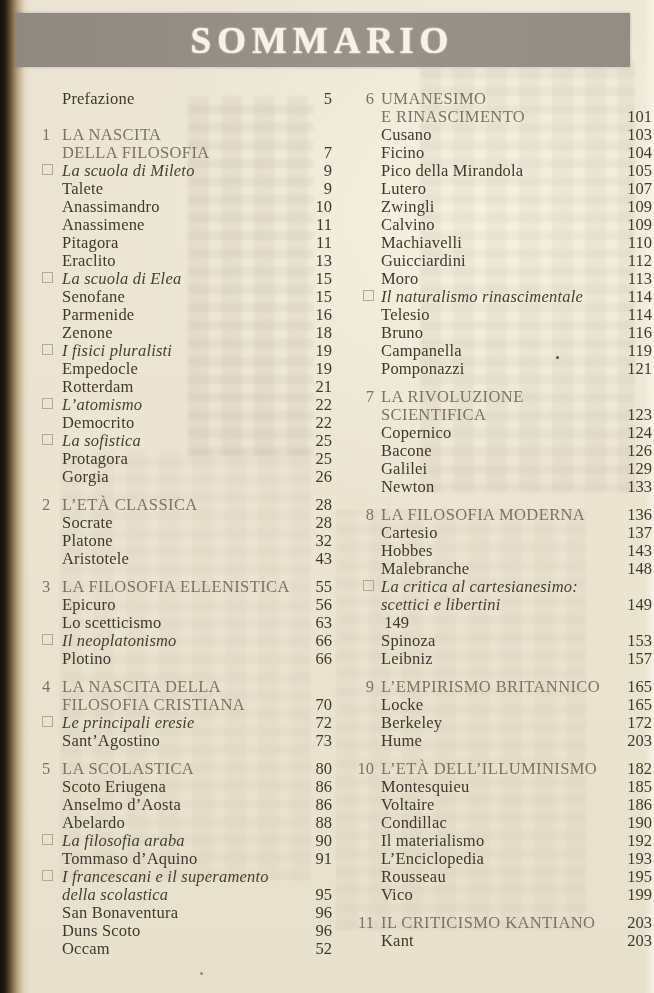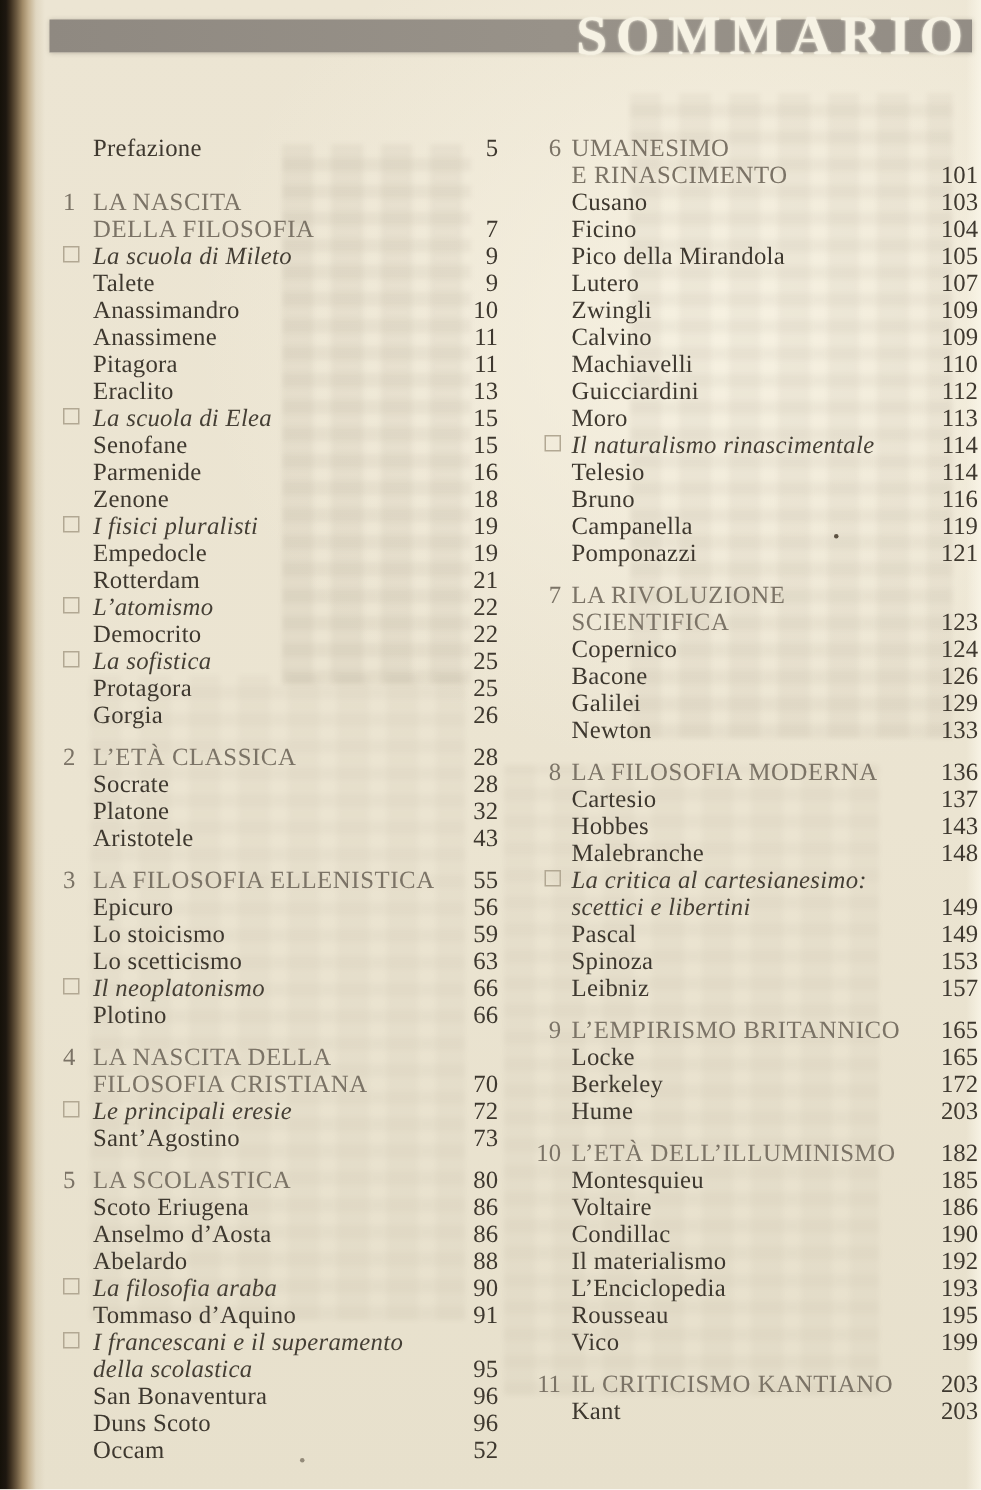--- a/index.html
+++ b/index.html
@@ -19,24 +19,24 @@
     background:linear-gradient(90deg,
       #151109 0px,#1d1710 4px,#3c2f1f 7px,#6b5940 11px,
       #a08a67 15px,#c4b190 19px,rgba(210,198,172,.45) 24px,rgba(210,198,172,0) 30px);
   }
   .right-edge{
     position:absolute;right:0;top:0;width:10px;height:993px;
     background:linear-gradient(270deg, rgba(250,246,233,.8), rgba(250,246,233,0));
   }
   
   .banner{
-    position:absolute;left:33px;top:13px;width:615px;height:22px;
+    position:absolute;left:15px;top:13px;width:615px;height:54px;
     background:linear-gradient(90deg,#8f8981,#989289 55%,#938d85);
     box-shadow:0 0 3px rgba(90,80,65,.35);
-    display:flex;align-items:center;justify-content:flex-end;
+    display:flex;align-items:center;justify-content:center;
   }
   .banner h1{
     margin:0;
     font-size:37px;line-height:37px;font-weight:bold;
     letter-spacing:6px;
     color:#f6f2e4;
     text-shadow:0 0 2px rgba(250,246,232,.8), 0 0 1px rgba(250,246,232,.9);
   }
   
   .bleed{
@@ -227,25 +227,20 @@
         <span class="t">LA FILOSOFIA ELLENISTICA</span>
         <span class="p">55</span>
       </div>
       <div class="row e">
         <span class="m"></span>
         <span class="t">Epicuro</span>
         <span class="p">56</span>
       </div>
       <div class="row e">
         <span class="m"></span>
-        <span class="t">Lo stoicismo</span>
-        <span class="p">59</span>
-      </div>
-      <div class="row e">
-        <span class="m"></span>
         <span class="t">Lo scetticismo</span>
         <span class="p">63</span>
       </div>
       <div class="row i">
         <span class="m"><span class="cb"></span></span>
         <span class="t">Il neoplatonismo</span>
         <span class="p">66</span>
       </div>
       <div class="row e">
         <span class="m"></span>
@@ -464,21 +459,20 @@
         <span class="t">La critica al cartesianesimo:</span>
         <span class="p"></span>
       </div>
       <div class="row i">
         <span class="m"></span>
         <span class="t">scettici e libertini</span>
         <span class="p">149</span>
       </div>
       <div class="row e">
         <span class="m"></span>
-        <span class="t">Pascal</span>
         <span class="p">149</span>
       </div>
       <div class="row e">
         <span class="m"></span>
         <span class="t">Spinoza</span>
         <span class="p">153</span>
       </div>
       <div class="row e">
         <span class="m"></span>
         <span class="t">Leibniz</span>

